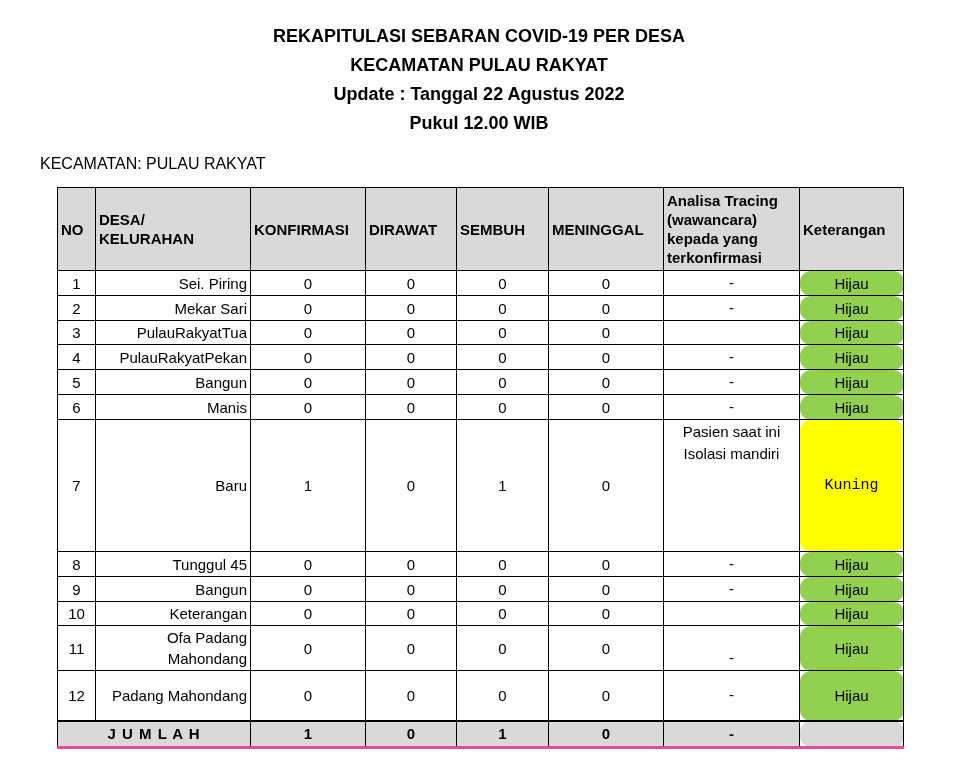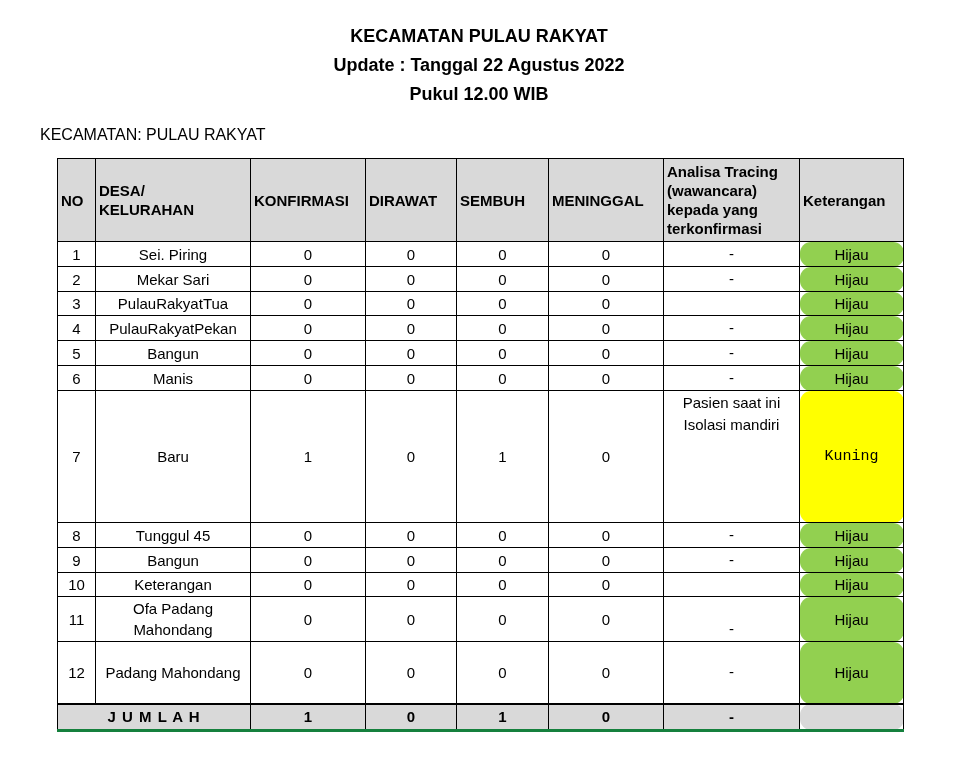--- a/index.html
+++ b/index.html
@@ -52,47 +52,48 @@
     white-space: pre-line;
     text-align: left;
     vertical-align: middle;
   }
   tbody td {
     vertical-align: middle;
   }
   tr.h23  { height: 23px; }
   tr.h132 { height: 132px; }
   tr.h45  { height: 45px; }
-  tr.h63  { height: 62px; }
+  tr.h63  { height: 50px; }
   .c-no    { text-align: center; }
-  .c-desa  { text-align: center; padding-left: 10px; line-height: 21px; }
+  .c-desa  { text-align: right; padding-left: 10px; line-height: 21px; }
   .c-num   { text-align: center; }
   .c-tracing { text-align: center; white-space: pre-line; line-height: 22px; }
   .c-ket   { text-align: center; border-radius: 11px; }
   .va-top    { vertical-align: top; padding-top: 3px; }
   .va-bottom { vertical-align: bottom; padding-bottom: 3px; }
   .status-green  { background: #92D050; }
   .status-yellow { background: #FFFF00; font-family: Liberation Mono, monospace; }
   tr.total-row {
     height: 24px;
     background: #D9D9D9;
     font-weight: bold;
   }
   tr.total-row td {
     border-top: 2px solid #000;
-    border-bottom: 3px solid #15803d;
+    border-bottom: 3px solid #ec4899;
   }
   .total-label { text-align: center; letter-spacing: 1px; }
 </style>
 </head>
 <body>
 
 <div class="page">
 
   <div class="title-block">
+    <div>REKAPITULASI SEBARAN COVID-19 PER DESA</div>
     <div>KECAMATAN PULAU RAKYAT</div>
     <div>Update : Tanggal 22 Agustus 2022</div>
     <div>Pukul 12.00 WIB</div>
   </div>
 
   <div class="section-label">KECAMATAN: PULAU RAKYAT</div>
 
   <table class="covid">
     <colgroup>
       <col style="width:38px">

